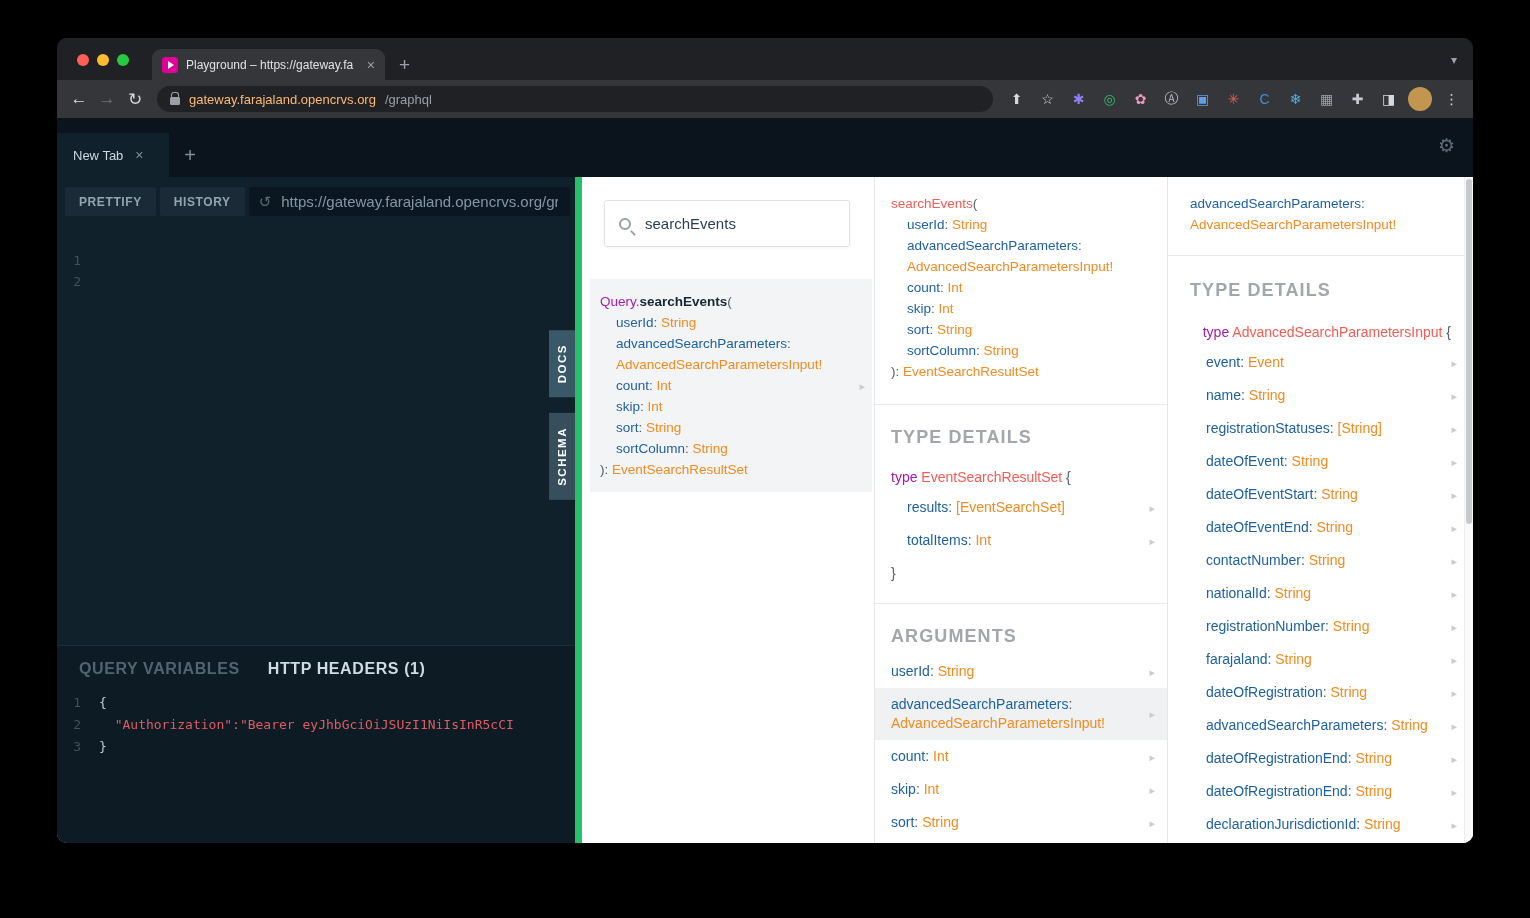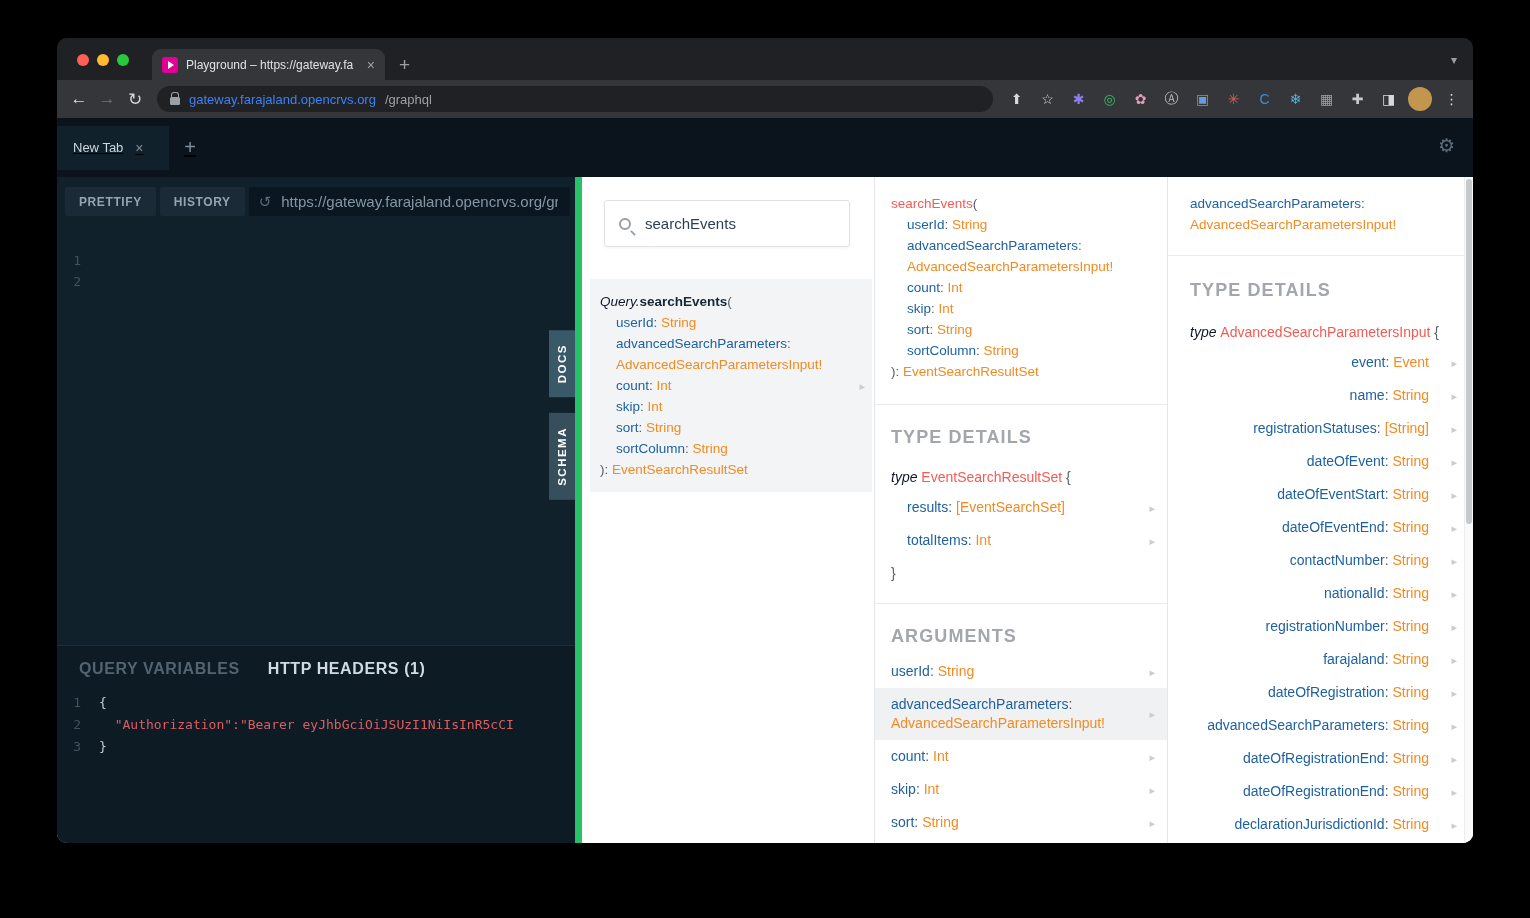--- a/index.html
+++ b/index.html
@@ -29,27 +29,27 @@
   .tabchev { position: absolute; right: 16px; top: 15px; color: #9aa0a6; font-size: 12px; }
   
   .navbar { height: 38px; background: #35363a; display: flex; align-items: center; padding: 0 8px; }
   .navic { width: 28px; text-align: center; color: #d8d9db; font-size: 17px; flex: none; }
   .navic.dim { color: #6e7277; }
   .urlbar { flex: 1; height: 26px; background: #202124; border-radius: 13px; margin: 0 10px 0 8px;
             display: flex; align-items: center; padding: 0 13px; gap: 9px; min-width: 0; }
   .lock { width: 10px; height: 8px; background: #9aa0a6; border-radius: 1.5px; position: relative; margin-top: 4px; flex: none; }
   .lock::before { content: ""; position: absolute; width: 6px; height: 5px; border: 1.5px solid #9aa0a6;
             border-bottom: none; border-radius: 3px 3px 0 0; left: 0.5px; top: -5px; }
-  .host { font-size: 13px; color: #3b82f6; white-space: nowrap; }
+  .host { font-size: 13px; color: #fdba74; white-space: nowrap; }
   .path { font-size: 13px; color: #9aa0a6; white-space: nowrap; }
   .navicons { display: flex; align-items: center; gap: 4px; flex: none; }
   .nav-icon { width: 27px; height: 24px; display: flex; align-items: center; justify-content: center; font-size: 14px; }
   .nav-icon.avatar { width: 24px; height: 24px; border-radius: 50%; margin: 0 2px; }
   
-  .pg-header { height: 59px; background: #0b141c; position: relative; display: flex; align-items: center; text-decoration: underline; }
+  .pg-header { height: 59px; background: #0b141c; position: relative; display: flex; align-items: flex-end; }
   .pg-tab { height: 44px; min-width: 112px; background: #10212c; display: flex; align-items: center; gap: 12px;
             padding: 0 16px; color: #cdd7de; font-size: 13px; }
   .pg-tab-close { color: #7f8e98; font-size: 14px; }
   .pg-plus { width: 42px; height: 44px; display: flex; align-items: center; justify-content: center; color: #7f8e98; font-size: 20px; }
   .pg-gear { position: absolute; right: 18px; top: 16px; color: #5d6d79; font-size: 19px; }
   
   .main { height: 666px; display: flex; position: relative; background: #fff; }
   .editor-pane { width: 518px; background: #10212c; display: flex; flex-direction: column; flex: none; }
   .etoolbar { display: flex; align-items: center; padding: 10px 5px 10px 8px; gap: 4px; }
   .ebtn { background: #1a2b37; color: #93a5b1; border: none; font-family: inherit; font-size: 12px; font-weight: 700;
@@ -90,31 +90,31 @@
   .search-input { flex: 1; border: none; outline: none; font-size: 15px; color: #2c3e50; font-family: inherit;
           min-width: 0; background: transparent; }
   .sig { font-size: 13.5px; line-height: 21px; }
   .result-item { background: #f3f4f5; margin: 0 2px 0 8px; padding: 12px 10px; position: relative; cursor: pointer; }
   .chev { color: #c9ccd0; font-size: 11px; }
   .chev.big { position: absolute; right: 7px; top: 50%; transform: translateY(-50%); }
   .ind { padding-left: 16px; }
   .c-field { color: var(--docs-field-blue,#1f61a0); }
   .c-type { color: var(--docs-type-orange,#f18b22); }
   .c-name { color: var(--docs-name-red,#f25c54); }
-  .c-kw { color: #0f172a; font-style: italic; }
+  .c-kw { color: #a21caf; }
   .c-punct { color: #555e66; }
   .c-bold { color: #182735; font-weight: 700; }
   .sig-block { padding: 16px 16px 22px; border-bottom: 1px solid #e8eaec; }
   .hdr-block { padding: 16px 22px 20px; border-bottom: 1px solid #e8eaec; }
   .cat-title { padding: 22px 16px 8px; color: #a3a7ab; font-size: 18px; font-weight: 700; letter-spacing: 1.1px; }
   .cat-title.c3 { padding: 24px 22px 10px; }
   .decl-head { padding: 12px 16px 4px; font-size: 14px; line-height: 19px; }
-  .fields.c3 .decl-head { padding: 12px 22px 4px; }
+  .fields.c3 .decl-head { padding: 12px 22px 4px; text-align: right; }
   .doc-row { position: relative; padding: 7px 30px 7px 32px; font-size: 14px; line-height: 19px; cursor: pointer; }
-  .fields.c3 .doc-row { padding-left: 38px; padding-right: 44px; text-align: right; }
+  .fields.c3 .doc-row { padding-left: 38px; padding-right: 34px; }
   .args .doc-row { padding-left: 16px; }
   .doc-row .chev { position: absolute; right: 12px; top: 50%; transform: translateY(-50%); }
   .fields.c3 .doc-row .chev { right: 16px; }
   .doc-row.selected { background: #f0f1f2; }
   .decl-close { padding: 8px 16px; font-size: 14px; }
   .args-sep { border-top: 1px solid #e8eaec; margin-top: 14px; }
   .vscroll { position: absolute; right: 0; top: 0; width: 9px; height: 100%; background: #fafafa; border-left: 1px solid #ededed; }
   .vthumb { position: absolute; right: 1px; top: 2px; width: 6px; height: 345px; background: #c6c9cc; border-radius: 3px; }
 </style>
 </head>

